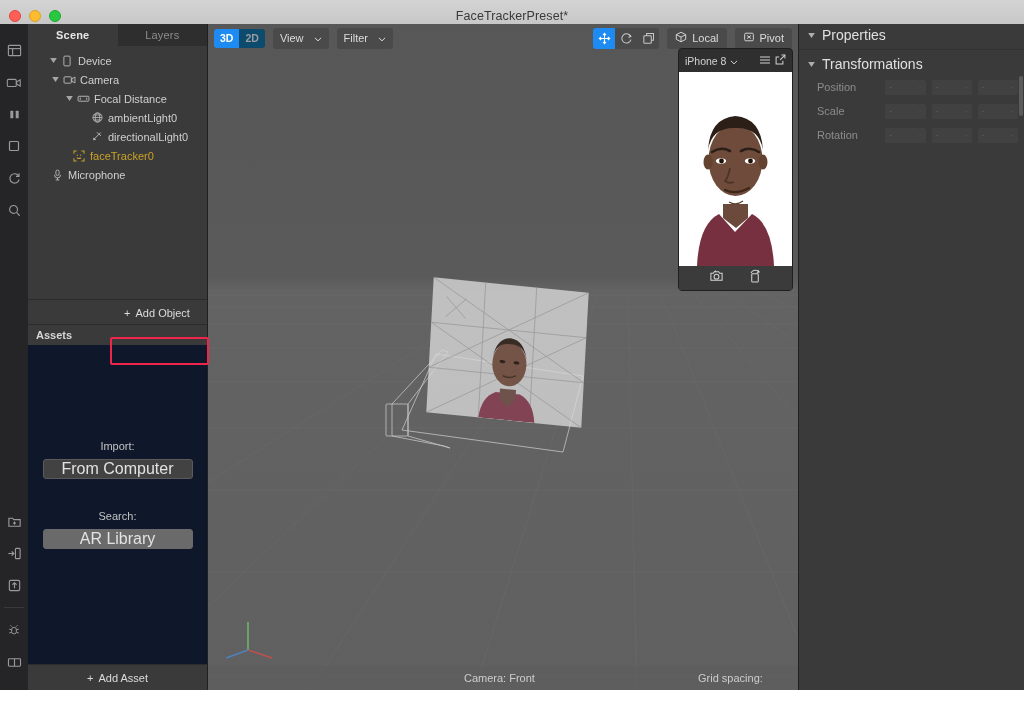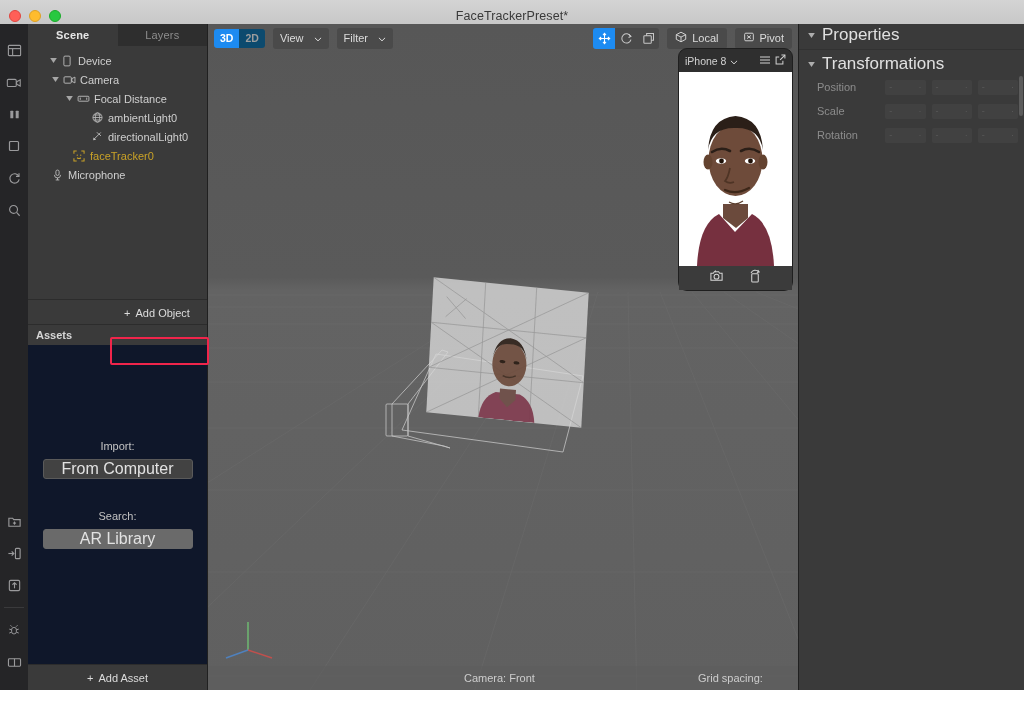--- a/index.html
+++ b/index.html
@@ -191,21 +191,21 @@
     position: absolute; left: 0; bottom: 0; width: 590px; height: 24px;
     display: flex; align-items: center; font-size: 11px; color: #cdcdcd;
     background: rgba(92,92,92,.55);
   }
   .vp-status .s1 { position: absolute; left: 256px; }
   .vp-status .s2 { position: absolute; left: 490px; }
 
   
   .device {
     position: absolute; left: 678px; top: 48px; width: 115px; height: 243px;
-    background: #2f2f2f; border: 1px solid #1f1f1f; border-radius: 9px;
+    background: #2f2f2f; border: 1px solid #1f1f1f; border-radius: 4px;
     z-index: 20; display: flex; flex-direction: column;
   }
   .device-head {
     height: 23px; display: flex; align-items: center;
     padding: 0 6px; gap: 4px; color: #d2d2d2; font-size: 10.5px;
   }
   .device-head .dh-spacer { flex: 1 1 auto; }
   .device-screen {
     flex: 1 1 auto; background: #ffffff; position: relative; overflow: hidden;
   }
@@ -218,21 +218,21 @@
   
   .face { position: absolute; inset: 0; }
 
   
   .rightpanel {
     position: absolute; left: 798px; top: 24px; width: 226px; height: 666px;
     background: #3a3a3a; border-left: 1px solid #202020;
   }
   .sec-head {
     height: 22px; display: flex; align-items: center; gap: 7px;
-    padding-left: 9px; font-size: 17px; color: #e0e0e0;
+    padding-left: 9px; font-size: 14px; color: #e0e0e0;
   }
   .caret { color: #aeaeae; font-size: 8px; }
   .prow {
     height: 24px; display: flex; align-items: center; padding-left: 18px;
   }
   .prow .plabel { width: 72px; font-size: 11px; color: #8c8c8c; }
   .chk {
     width: 12px; height: 12px; border-radius: 2px;
     background: #4a4a4a; border: 1px solid #555;
   }

